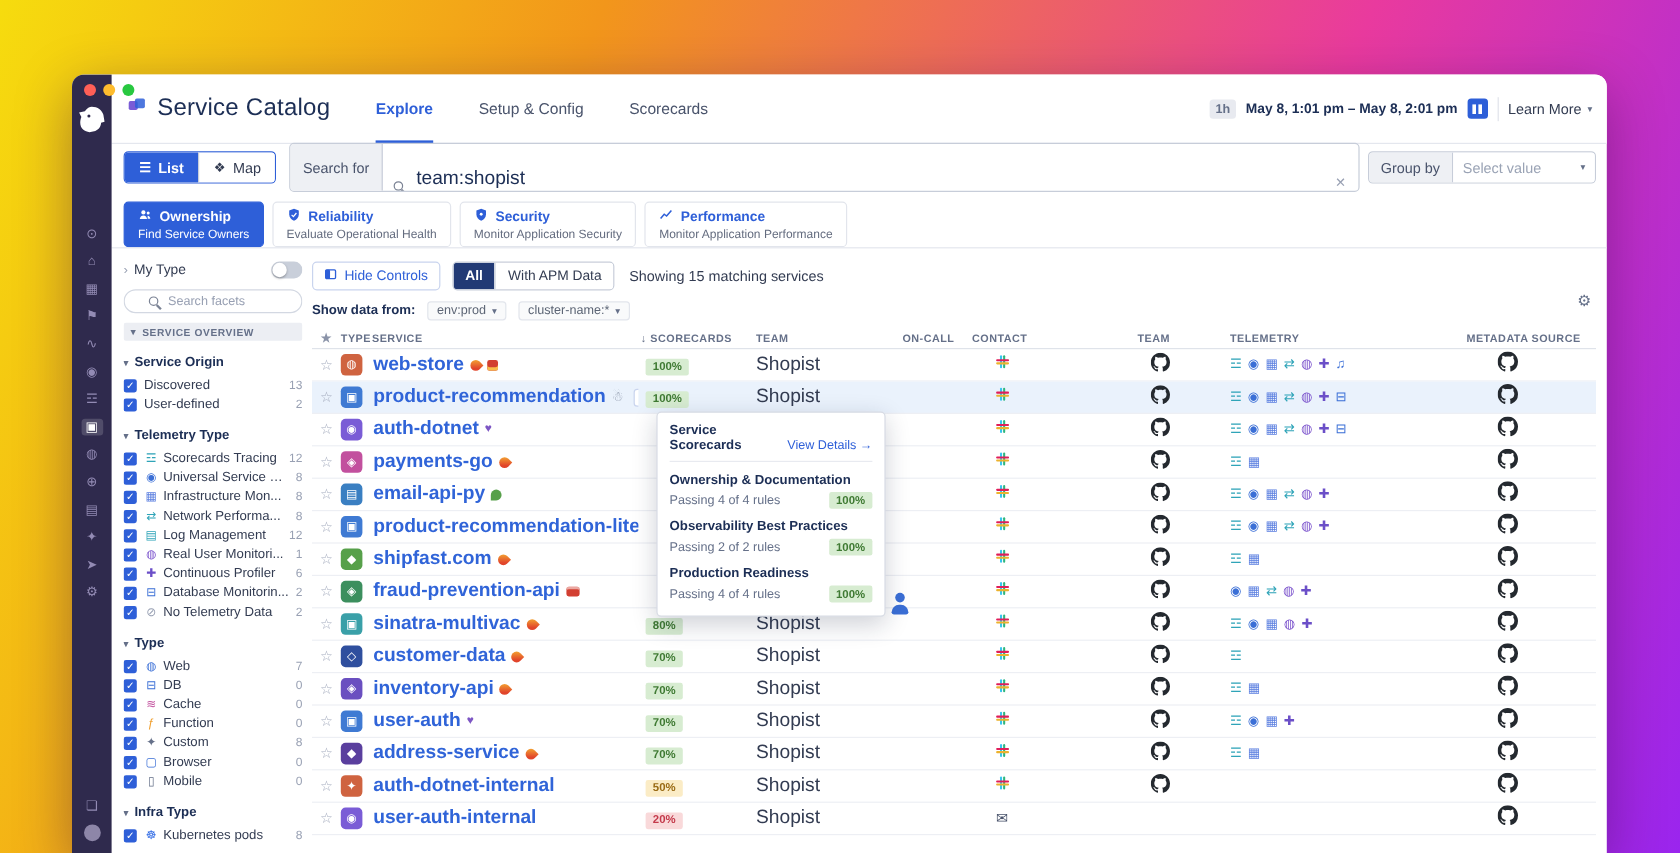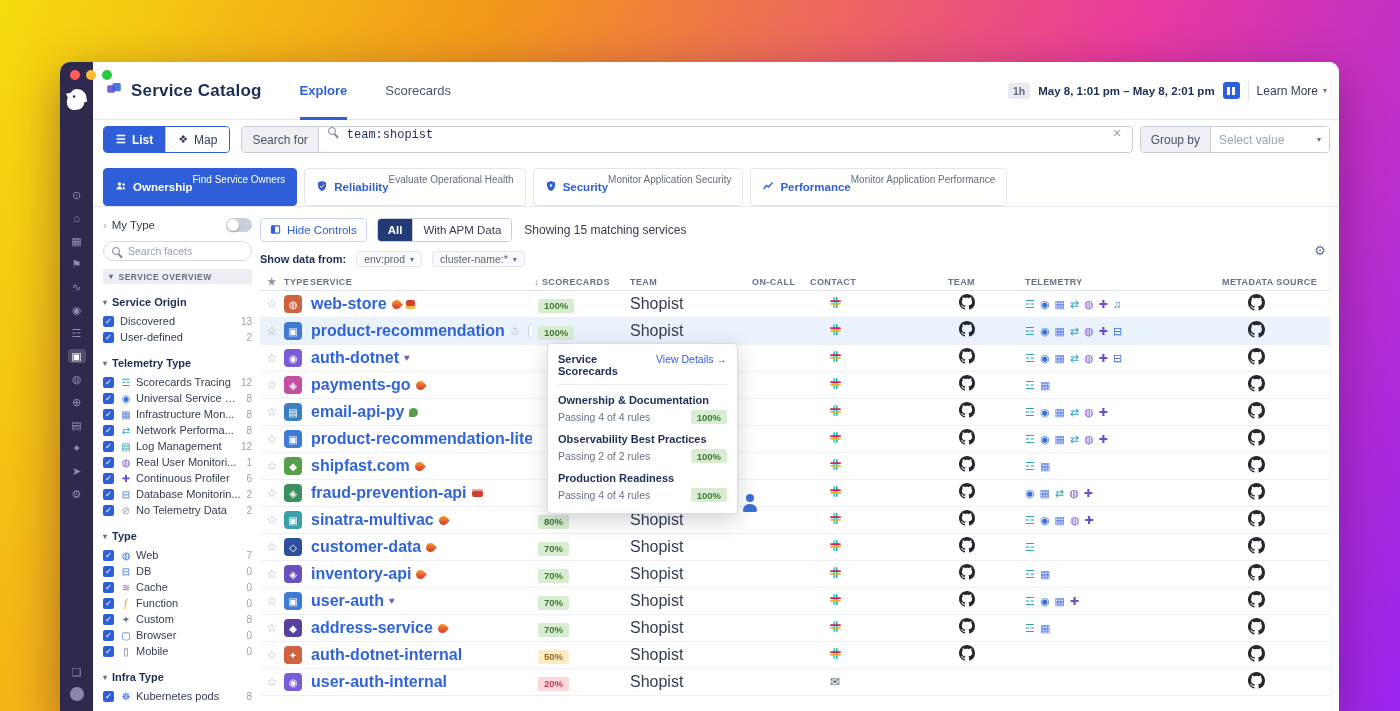--- a/index.html
+++ b/index.html
@@ -21,65 +21,65 @@
   .nav-icons{position:absolute;top:126px;left:0;width:33px;display:flex;flex-direction:column;align-items:center;gap:9px}
   .nav-ic{width:18px;height:14px;font-size:11px;line-height:14px;text-align:center;color:#938bb4;cursor:pointer}
   .nav-ic.active{color:#fff;background:rgba(255,255,255,.16);border-radius:3px}
   .nav-bottom{position:absolute;bottom:10px;left:0;width:33px;display:flex;flex-direction:column;align-items:center;gap:8px}
   .nav-bottom .nav-ic{font-size:11px}
   .mini-avatar{width:14px;height:14px;border-radius:50%;background:#8d86a8}
   
   .window-body{position:absolute;left:33px;top:0;right:0;bottom:0}
   .app-header{position:absolute;top:0;left:0;right:0;height:58px;border-bottom:1px solid var(--border);display:flex;align-items:center;background:#fff}
   .app-title-group{display:flex;align-items:center;margin-left:12px}
-  .app-title{font-size:17px;font-weight:700;color:var(--navy);margin-left:8px;letter-spacing:.2px}
+  .app-title{font-size:20px;font-weight:400;color:var(--navy);margin-left:8px;letter-spacing:.2px}
   .tabs{display:flex;margin-left:38px;height:58px}
   .tab{margin-right:38px;font-size:13px;color:#49536b;height:58px;line-height:58px;position:relative;cursor:pointer;white-space:nowrap}
   .tab.active{color:var(--accent);font-weight:700}
   .tab.active::after{content:"";position:absolute;left:0;right:0;bottom:0;height:3px;background:var(--accent)}
   .header-right{margin-left:auto;display:flex;align-items:center;margin-right:12px;gap:8px}
   .badge-1h{background:#e8eaf0;color:#657089;font-size:10.5px;font-weight:700;padding:2px 5px;border-radius:3px}
   .time{font-size:11.5px;font-weight:700;color:var(--navy);white-space:nowrap}
   .pause-btn{width:17px;height:17px;background:var(--accent);border-radius:3px;display:flex;align-items:center;justify-content:center;gap:2.5px;cursor:pointer}
   .pause-btn i{width:2.5px;height:8px;background:#fff;display:block}
   .vdiv{width:1px;height:20px;background:#e0e3ea}
   .learn-more{font-size:12px;color:#333c52;display:flex;align-items:center;gap:5px;cursor:pointer}
   .caret{font-size:8px;color:#657089}
   
   .toolbar{position:absolute;top:64px;left:10px;right:9px;height:27px;display:flex;align-items:center}
   .view-toggle{display:flex;height:27px;border:1px solid var(--accent);border-radius:4px;overflow:hidden;flex:none}
   .vt{padding:0 12px;font-size:12px;display:flex;align-items:center;gap:6px;cursor:pointer;background:#fff;color:#333c52}
   .vt.active{background:var(--accent);color:#fff;font-weight:700}
   .vt + .vt{border-left:1px solid #c7cdd9}
   .vt .ic{font-size:11px}
-  .search-box{display:flex;align-items:flex-start;flex:1;margin-left:11px;height:27px;border:1px solid #c7cdd9;border-radius:4px;background:#fff;overflow:hidden}
+  .search-box{display:flex;align-items:flex-end;flex:1;margin-left:11px;height:41px;border:1px solid #c7cdd9;border-radius:4px;background:#fff;overflow:hidden}
   .search-label{background:#eef0f4;padding:0 10px;font-size:12px;color:#49536b;height:100%;display:flex;align-items:center;border-right:1px solid #c7cdd9;white-space:nowrap}
   .mag{width:8px;height:8px;border:1.5px solid #7a8294;border-radius:50%;position:relative;flex:none}
   .mag::after{content:"";position:absolute;width:5px;height:1.5px;background:#7a8294;transform:rotate(45deg);right:-4px;bottom:-2px}
-  .search-input{border:0;outline:0;flex:1;margin-left:9px;font-family:Liberation Mono, monospace;font-size:12px;color:var(--navy);background:transparent}
+  .search-input{border:0;outline:0;flex:1;margin-left:9px;font-family:Liberation Sans, sans-serif;font-size:16px;color:var(--navy);background:transparent}
   .clear-x{margin:0 10px;color:#98a0b3;font-size:11px;cursor:pointer}
   .group-by{display:flex;height:27px;margin-left:7px;flex:none;border:1px solid #c7cdd9;border-radius:4px;overflow:hidden}
   .gb-label{background:#eef0f4;padding:0 10px;font-size:12px;color:#49536b;display:flex;align-items:center;border-right:1px solid #c7cdd9}
   .gb-value{width:118px;padding:0 8px;display:flex;align-items:center;font-size:12px;color:#9aa3b5;background:#fff}
   .gb-value .caret{margin-left:auto}
   
   .cards{position:absolute;top:106px;left:10px;display:flex;gap:7px}
-  .card{border:1px solid #e2e5ec;border-radius:4px;height:38px;padding:3px 11px;display:flex;flex-direction:row;justify-content:center;background:#fff;cursor:pointer}
+  .card{border:1px solid #e2e5ec;border-radius:4px;height:38px;padding:3px 11px;display:flex;flex-direction:column;justify-content:center;background:#fff;cursor:pointer}
   .card .t{font-size:11.5px;font-weight:700;color:var(--accent);display:flex;gap:6px;align-items:center;white-space:nowrap}
   .card .s{font-size:10px;color:#646c7f;margin-top:2px;white-space:nowrap}
   .card.active{background:var(--accent);border-color:var(--accent)}
   .card.active .t,.card.active .s{color:#fff}
   .hdiv{position:absolute;top:144px;left:0;right:0;height:1px;background:var(--border)}
   
   .facet-panel{position:absolute;top:145px;left:10px;width:149px;bottom:0;overflow:hidden;font-size:11px}
   .my-teams{display:flex;align-items:center;margin-top:9px;height:18px;color:#333c52;font-size:11.5px}
   .chev{color:#98a0b3;font-size:11px;margin-right:5px}
   .toggle{width:26px;height:14px;border-radius:7px;background:#c9cfda;position:relative;margin-left:auto;cursor:pointer}
   .toggle::after{content:"";position:absolute;left:1px;top:1px;width:12px;height:12px;border-radius:50%;background:#fff;box-shadow:0 1px 2px rgba(0,0,0,.3)}
-  .facet-search{margin-top:7px;height:20px;border:1px solid #d3d8e2;border-radius:10px;display:flex;align-items:center;padding:0 8px;background:#fff}
+  .facet-search{margin-top:7px;height:20px;border:1px solid #d3d8e2;border-radius:10px;display:flex;align-items:center;padding:0 20px;background:#fff}
   .facet-search input{border:0;outline:0;width:100%;margin-left:6px;font-size:10.5px;color:#333c52;background:transparent;font-family:"Liberation Sans",sans-serif}
   .facet-search input::placeholder{color:#98a0b3}
   .overview-bar{margin-top:8px;height:15px;background:#eceef3;border-radius:2px;display:flex;align-items:center;padding:0 6px;font-size:8.5px;font-weight:700;color:#657089;letter-spacing:.5px}
   .overview-bar .caret{margin-right:5px}
   .fgroup{margin-top:12px}
   .fg-head{display:flex;align-items:center;font-weight:700;font-size:11px;color:var(--navy);margin-bottom:5px;cursor:pointer}
   .fg-head .caret{margin-right:5px}
   .fitem{display:flex;align-items:center;height:16px;cursor:pointer}
   .cb{width:11px;height:11px;background:var(--accent);border-radius:2px;color:#fff;font-size:8.5px;line-height:11px;text-align:center;margin-right:6px;flex:none}
   .ficon{width:12px;margin-right:4px;font-size:10px;text-align:center;flex:none}
@@ -134,21 +134,21 @@
   
   .em{display:inline-block;margin-left:5px;flex:none;line-height:1}
   .em-fire{width:9px;height:9px;background:linear-gradient(135deg,#f7b733,#e1452b 70%);border-radius:50% 0 50% 50%;transform:rotate(45deg)}
   .em-alarm{width:9px;height:9px;background:#d23f31;border-radius:2px;box-shadow:inset 0 -3px 0 rgba(255,210,80,.85)}
   .em-snowman{color:#8b95a8;font-size:11px}
   .em-purple-heart{color:#7d56c4;font-size:10px}
   .em-plant{width:9px;height:9px;background:#57a04a;border-radius:50% 50% 50% 0}
   .em-firetruck{width:11px;height:8px;background:#d23f31;border-radius:2px;box-shadow:inset 0 2px 0 rgba(255,255,255,.55)}
   
   .popover{position:absolute;left:454px;top:281px;width:191px;background:#fff;border:1px solid #d7dbe4;border-radius:4px;box-shadow:0 6px 20px rgba(20,30,60,.2);z-index:20;padding:9px 10px 11px}
-  .pop-head{display:flex;justify-content:space-between;align-items:flex-start;padding-bottom:7px;border-bottom:1px solid #e8eaf0}
+  .pop-head{display:flex;justify-content:space-between;align-items:flex-end;padding-bottom:7px;border-bottom:1px solid #e8eaf0}
   .pop-title{font-size:11px;font-weight:700;color:var(--navy)}
   .pop-link{font-size:10.5px;color:var(--accent);cursor:pointer;white-space:nowrap}
   .pop-sec{margin-top:9px}
   .pop-name{font-size:11px;font-weight:700;color:var(--navy)}
   .pop-row{display:flex;justify-content:space-between;align-items:center;margin-top:4px}
   .pop-det{font-size:10.5px;color:#657089}
 </style>
 </head>
 <body>
 
@@ -197,20 +197,21 @@
           <span>
             <svg width="18" height="18" viewBox="0 0 24 24">
                 <rect x="3" y="7" width="10" height="10" rx="2" fill="#7a5cd6"></rect>
                 <rect x="10" y="4" width="11" height="11" rx="2" fill="#2e5fd8" opacity=".85"></rect>
               </svg>
           </span>
           <span class="app-title">Service Catalog</span>
         </div>
         <div class="tabs">
             <span class="tab active">Explore</span>
+            <span class="tab">Setup &amp; Config</span>
             <span class="tab">Scorecards</span>
           </div>
         <div class="header-right">
           <span class="badge-1h">1h</span>
           <span class="time">May 8, 1:01 pm – May 8, 2:01 pm</span>
           <span class="pause-btn">
               <i></i>
               <i></i>
             </span>
           <span class="vdiv"></span>

